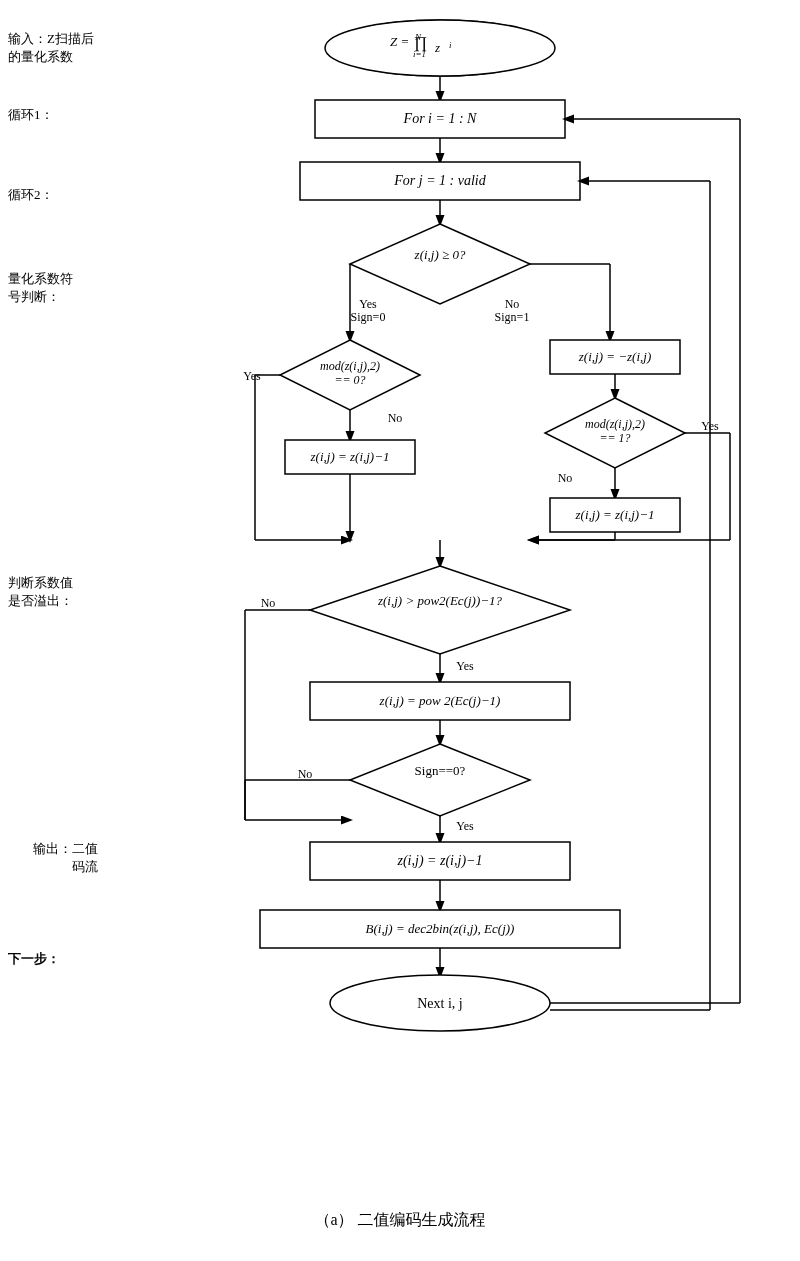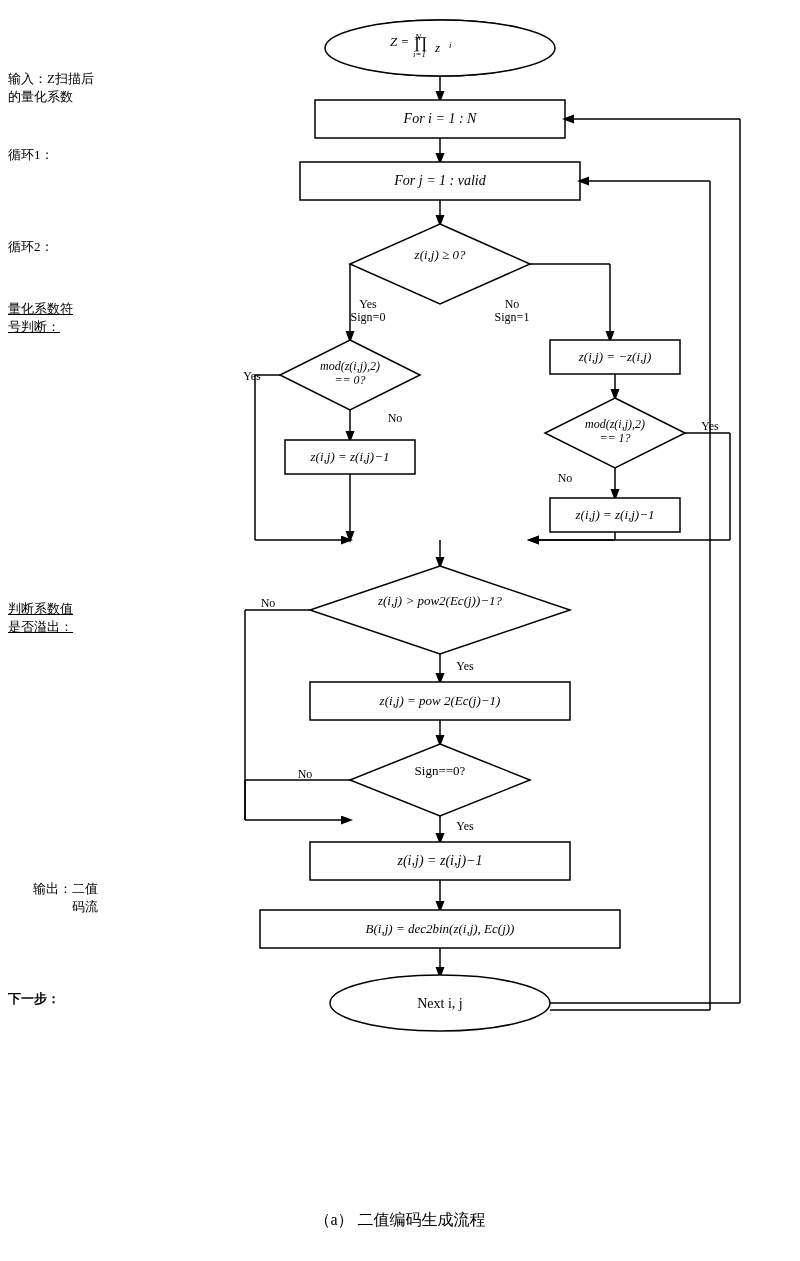--- a/index.html
+++ b/index.html
@@ -19,43 +19,42 @@
       background: #fff;
     }
 
     
     .label {
       position: absolute;
       font-size: 13px;
       line-height: 1.4;
       color: #000;
       left: 8px;
-      margin-top: 40px;
     }
 
     .caption {
       position: absolute;
       bottom: 10px;
       left: 0;
       width: 800px;
       text-align: center;
       font-size: 16px;
       color: #000;
     }
   </style>
 </head>
 <body>
 
 <div class="page">
 
   <div class="label" style="top:30px; width:90px;">输入：Z扫描后<br>的量化系数</div>
   <div class="label" style="top:106px; width:90px;">循环1：</div>
-  <div class="label" style="top:198px; width:90px;">循环2：</div>
-  <div class="label" style="top:260px; width:90px;text-decoration:underline;">量化系数符<br>号判断：</div>
-  <div class="label" style="top:560px; width:90px;text-decoration:underline;">判断系数值<br>是否溢出：</div>
+  <div class="label" style="top:186px; width:90px;">循环2：</div>
+  <div class="label" style="top:270px; width:90px;">量化系数符<br>号判断：</div>
+  <div class="label" style="top:574px; width:90px;">判断系数值<br>是否溢出：</div>
   <div class="label" style="top:840px; width:90px;text-align:right;">输出：二值<br>码流</div>
   <div class="label" style="top:950px; width:90px;font-weight:bold;">下一步：</div>
 
   <svg style="position:absolute; left:100px; top:10px;" width="680" height="1100" viewBox="0 0 680 1100" xmlns="http://www.w3.org/2000/svg" font-family="Times New Roman, Times, serif" font-size="13">
 
     <ellipse cx="340" cy="38" rx="110" ry="28" fill="white" stroke="black" stroke-width="1.5"></ellipse>
     <text x="340" y="32" text-anchor="middle" font-size="13" font-style="italic">N</text>
     <text x="330" y="32" text-anchor="end" font-size="13" font-style="italic">Z = ∏</text>
     <text x="340" y="44" text-anchor="start" font-size="6" font-style="italic"> i=1</text>
     <text x="355" y="44" text-anchor="middle" font-size="13" font-style="italic">z</text>

